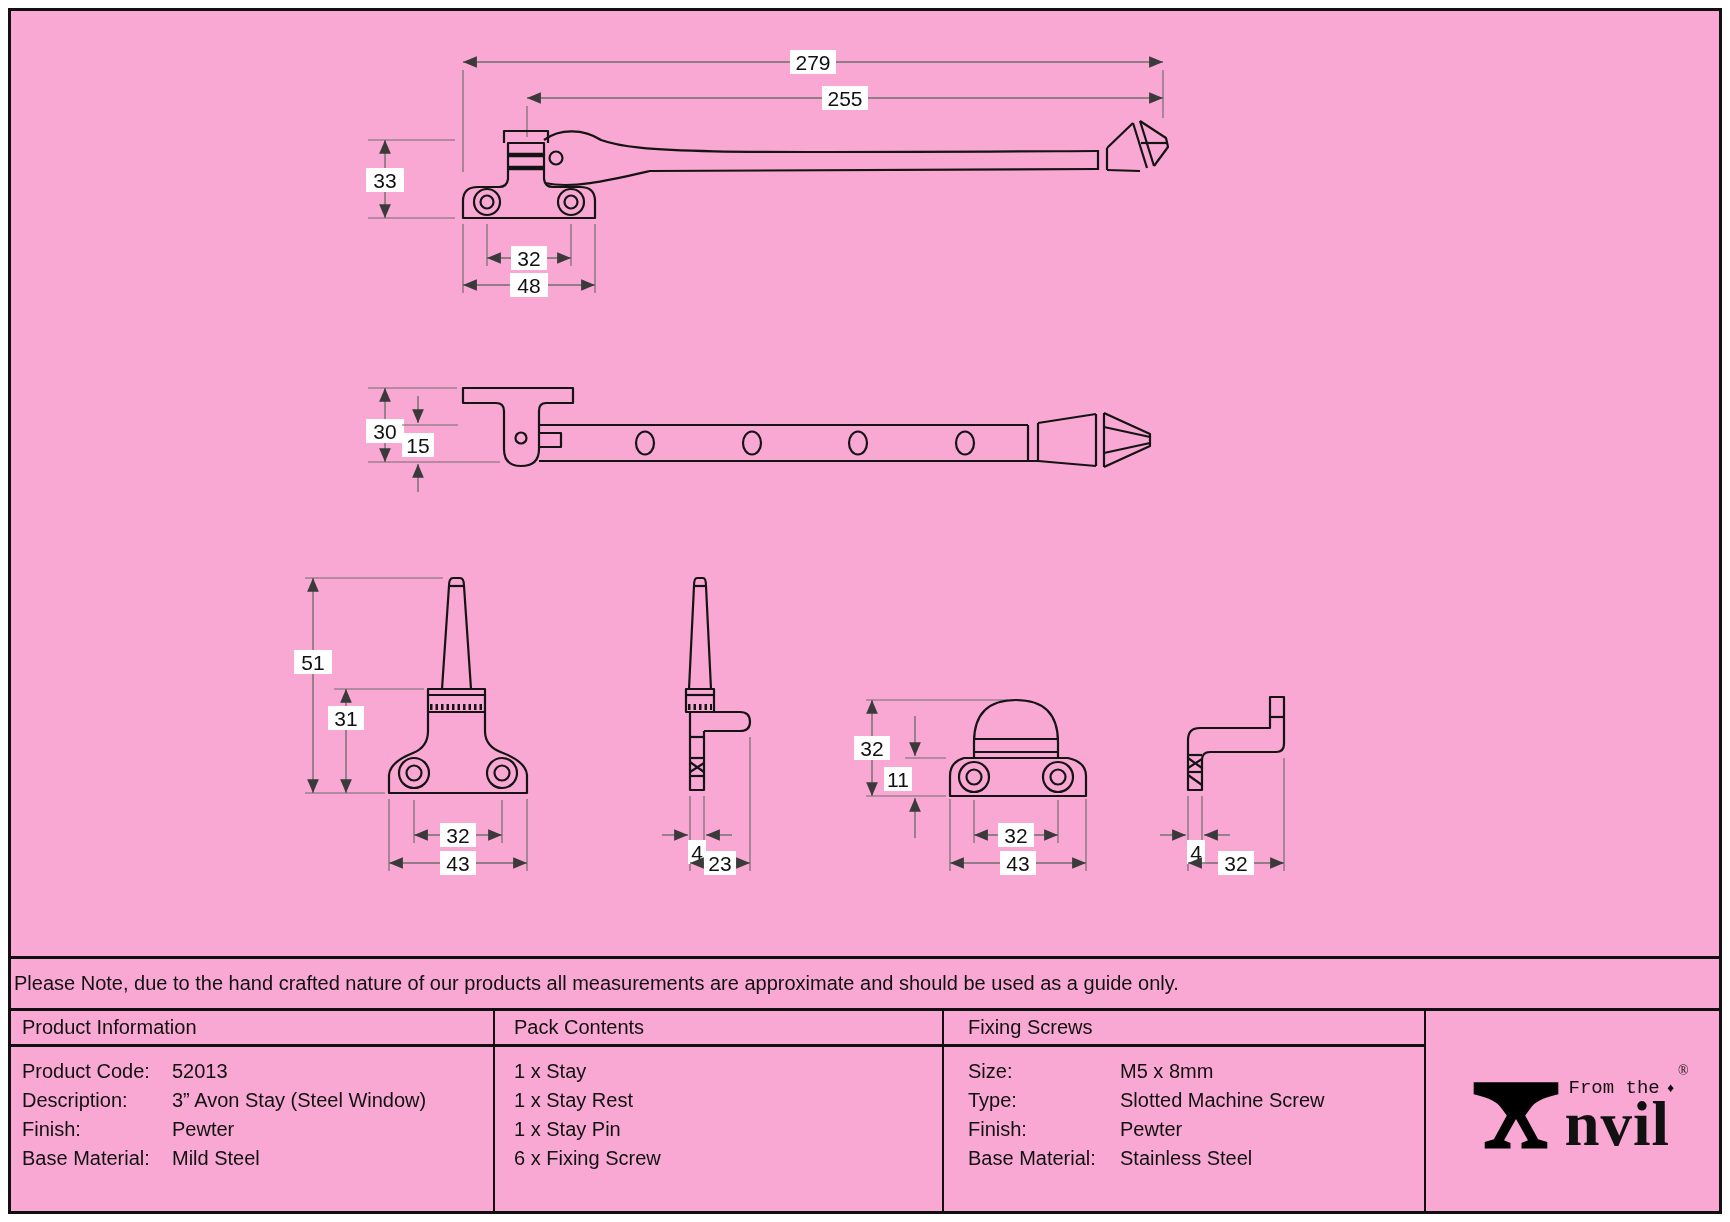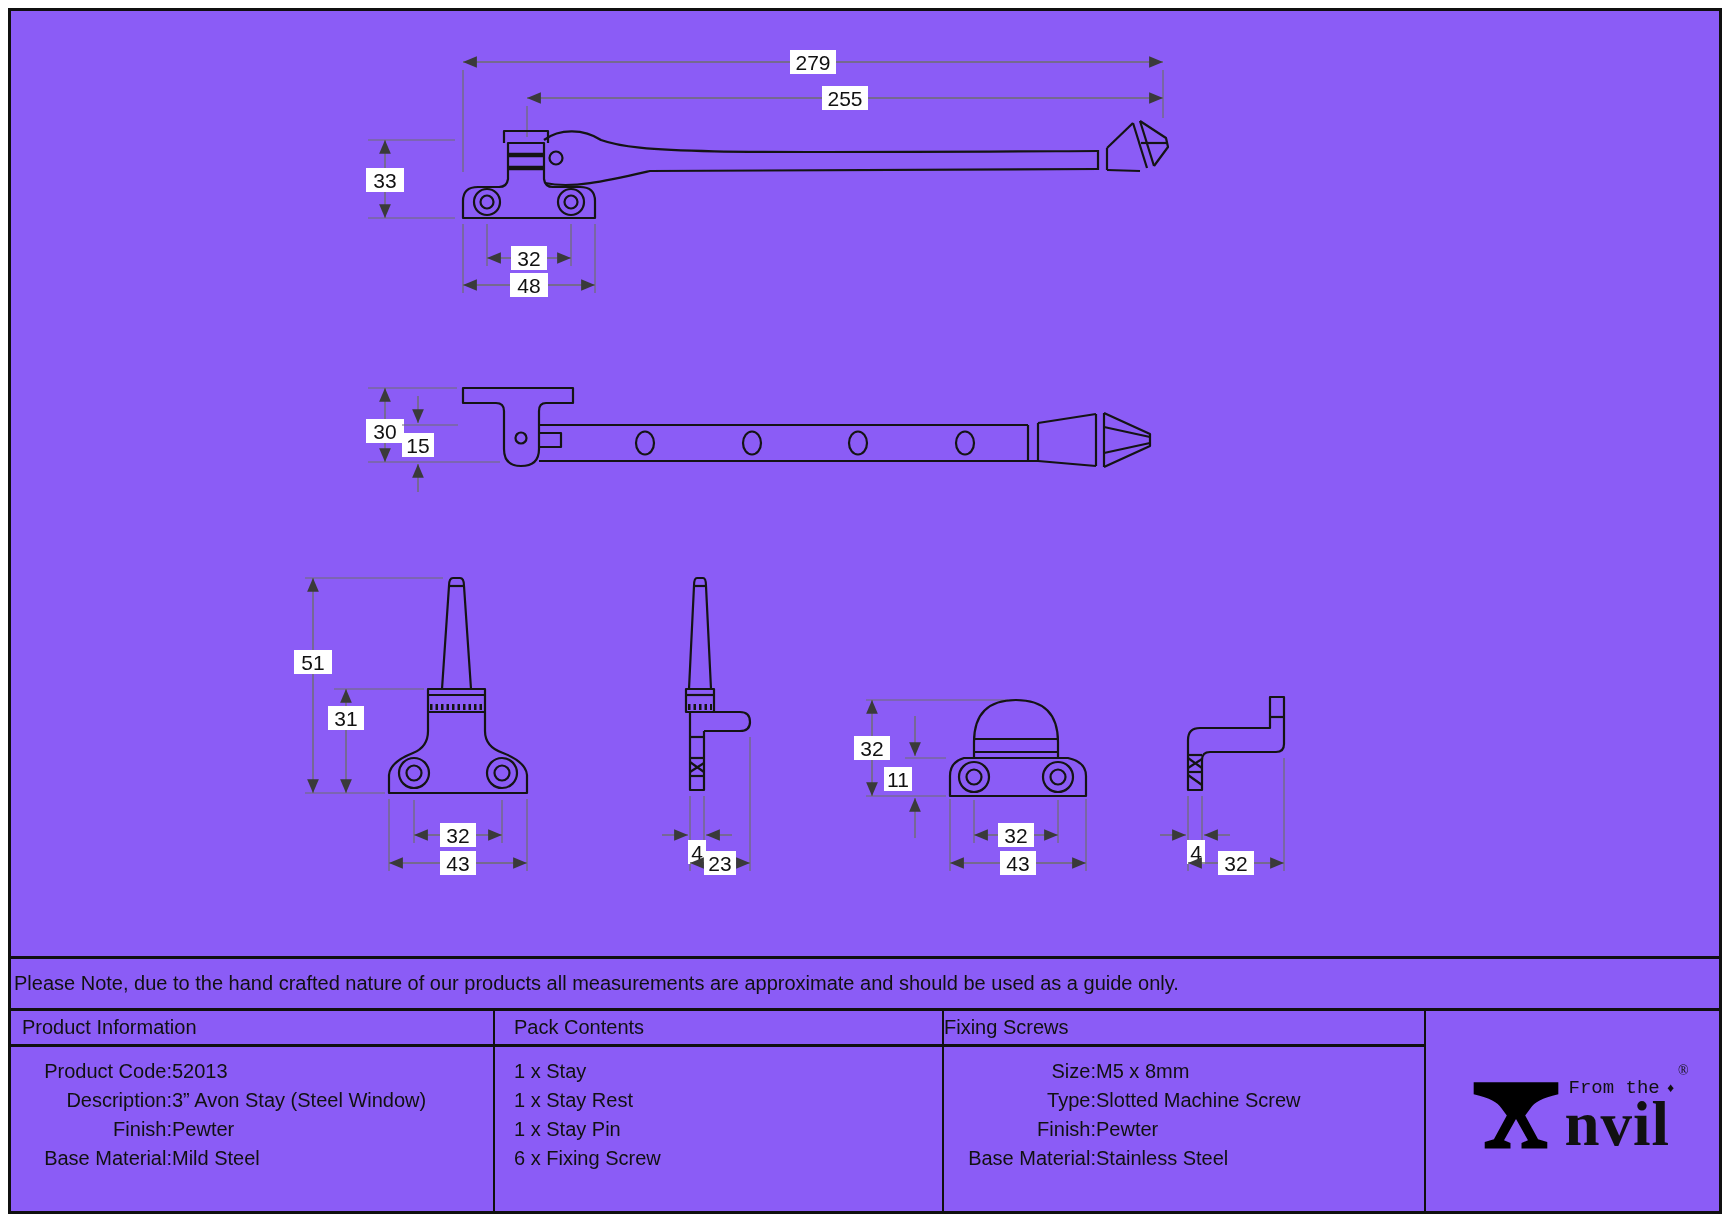--- a/index.html
+++ b/index.html
@@ -1,38 +1,38 @@
 <!DOCTYPE html>
 <html><head>
 <meta charset="utf-8">
 <style>
   html,body{margin:0;padding:0;background:#fff;}
   body{width:1730px;height:1222px;position:relative;font-family:"Liberation Sans",sans-serif;color:#111;}
-  .page{position:absolute;left:8px;top:8px;width:1714px;height:1206px;border:3px solid #101010;box-sizing:border-box;background:#8b5cf6;}
+  .page{position:absolute;left:8px;top:8px;width:1714px;height:1206px;border:3px solid #101010;box-sizing:border-box;background:#f9a8d4;}
   .draw-area{position:absolute;left:0;top:0;width:1708px;height:945px;}
   svg .part{stroke:#141414;stroke-width:2.2;fill:none;stroke-linejoin:round;}
   svg .part-thick{stroke:#141414;stroke-width:4.5;fill:none;}
   svg .knurl{stroke:#141414;stroke-width:6;fill:none;stroke-dasharray:2.5 3;}
   svg .dim{stroke:#6e6e6e;stroke-width:1.4;fill:none;}
   svg .ext{stroke:#6e6e6e;stroke-width:1.2;fill:none;}
   svg .lbl-bg{fill:#ffffff;}
   svg .dim-t{font-family:"Liberation Sans",sans-serif;font-size:21px;fill:#111;text-anchor:middle;dominant-baseline:central;}
   .note-row{position:absolute;left:0;top:945px;width:1708px;height:55px;border-top:3px solid #101010;border-bottom:3px solid #101010;box-sizing:border-box;display:flex;align-items:center;padding-left:3px;font-size:20px;}
   .info-table{position:absolute;left:0;top:1000px;width:1708px;height:200px;display:flex;}
   .col{box-sizing:border-box;height:200px;}
   .col1{width:482px;}
   .col2{width:449px;border-left:2px solid #101010;}
   .col3{width:482px;border-left:2px solid #101010;}
   .col4{width:295px;border-left:2px solid #101010;display:flex;align-items:center;justify-content:center;}
   .hdr{height:36px;border-bottom:3px solid #101010;box-sizing:border-box;display:flex;align-items:center;font-size:20px;}
   .col1 .hdr,.col1 .bod{padding-left:11px;}
   .col2 .hdr,.col2 .bod{padding-left:19px;}
-  .col3 .hdr,.col3 .bod{}
+  .col3 .hdr,.col3 .bod{padding-left:24px;}
   .bod{padding-top:10px;font-size:20px;}
-  .kv{display:flex;height:29px;align-items:center;text-align:right;}
+  .kv{display:flex;height:29px;align-items:center;}
   .col1 .k{width:150px;flex:none;}
   .col3 .k{width:152px;flex:none;}
   .li{height:29px;display:flex;align-items:center;}
   .logo{position:relative;display:flex;align-items:flex-end;padding-bottom:4px;}
   .anvil-a{width:92px;height:84px;margin-right:2px;}
   .logo-text{display:flex;flex-direction:column;}
   .logo-top{font-family:Liberation Mono, monospace;font-size:19px;display:flex;align-items:center;margin-left:4px;}
   .diamond{font-size:13px;margin-left:7px;}
   .logo-word{font-family:"Liberation Serif",serif;font-size:63px;font-weight:bold;line-height:0.82;letter-spacing:1px;}
   .reg{position:absolute;right:-14px;top:-4px;font-size:14px;font-family:"Liberation Serif",serif;}

